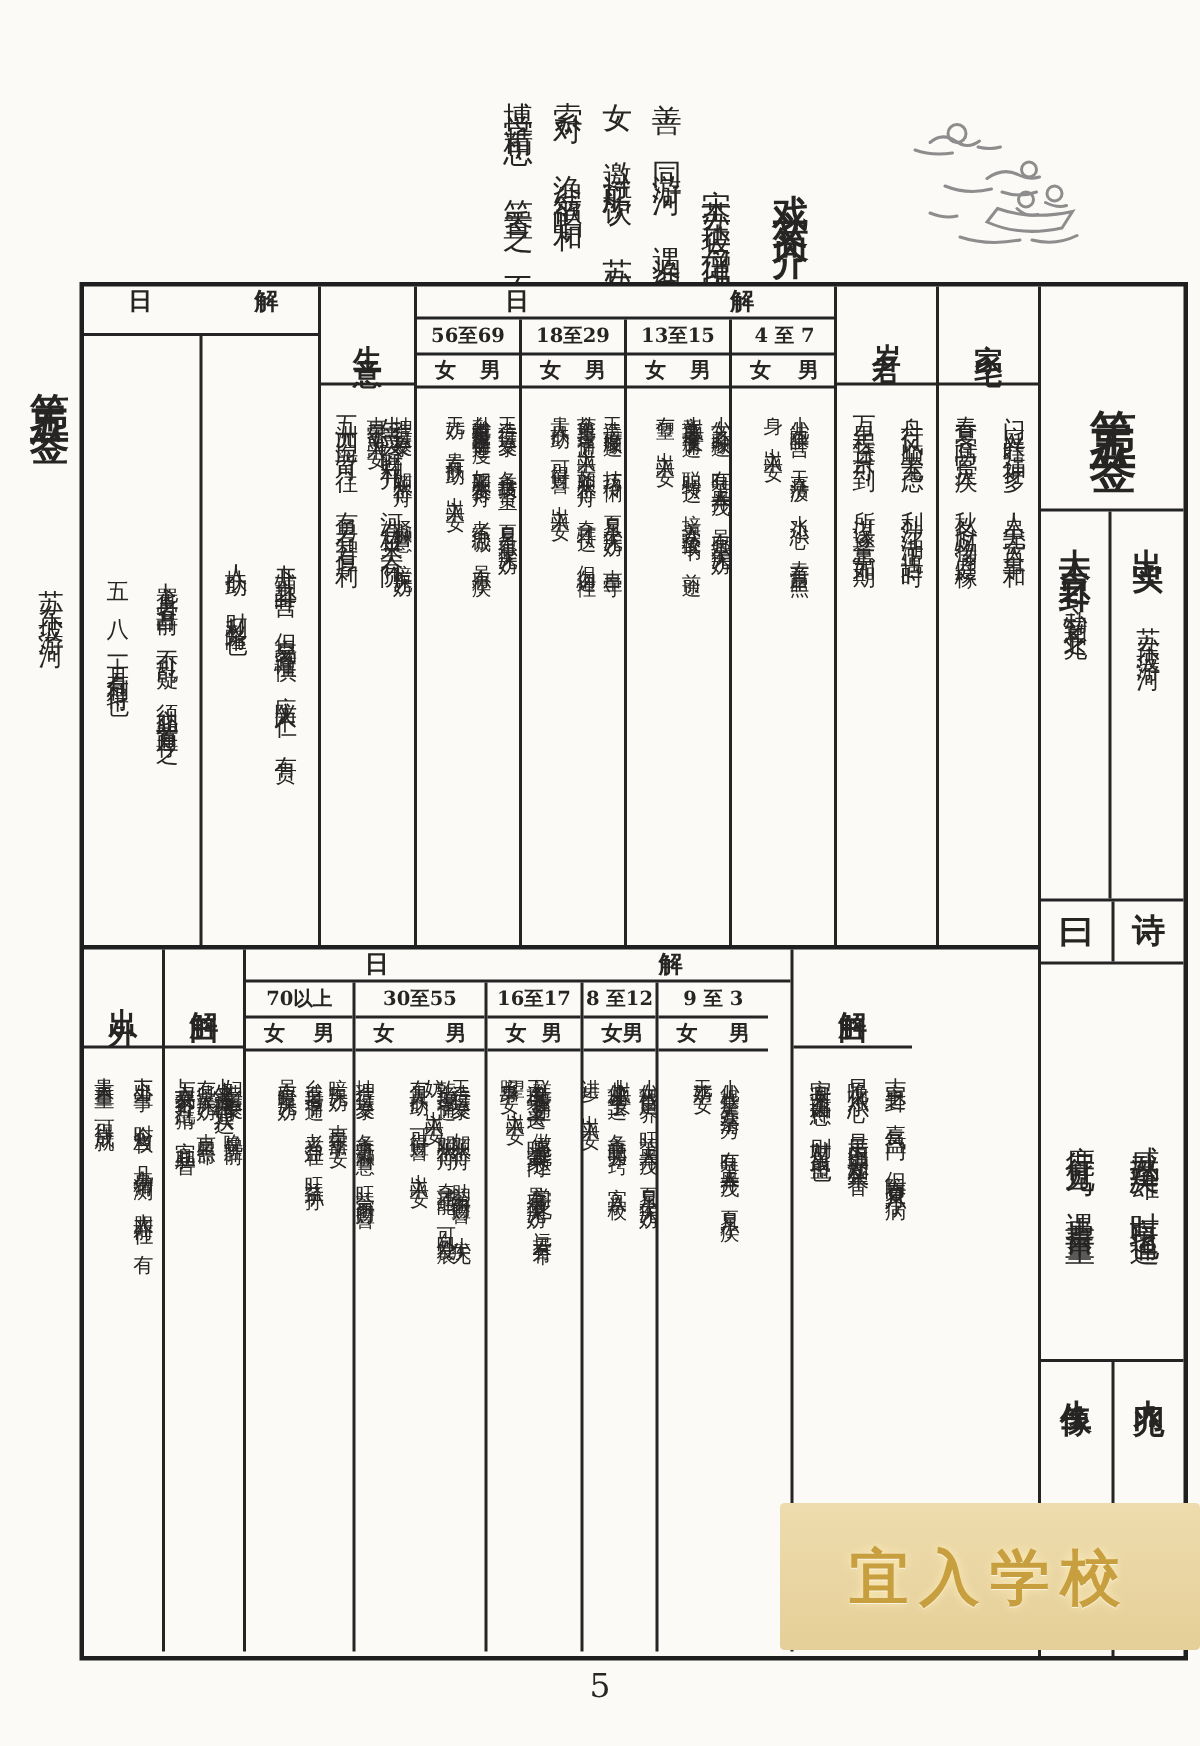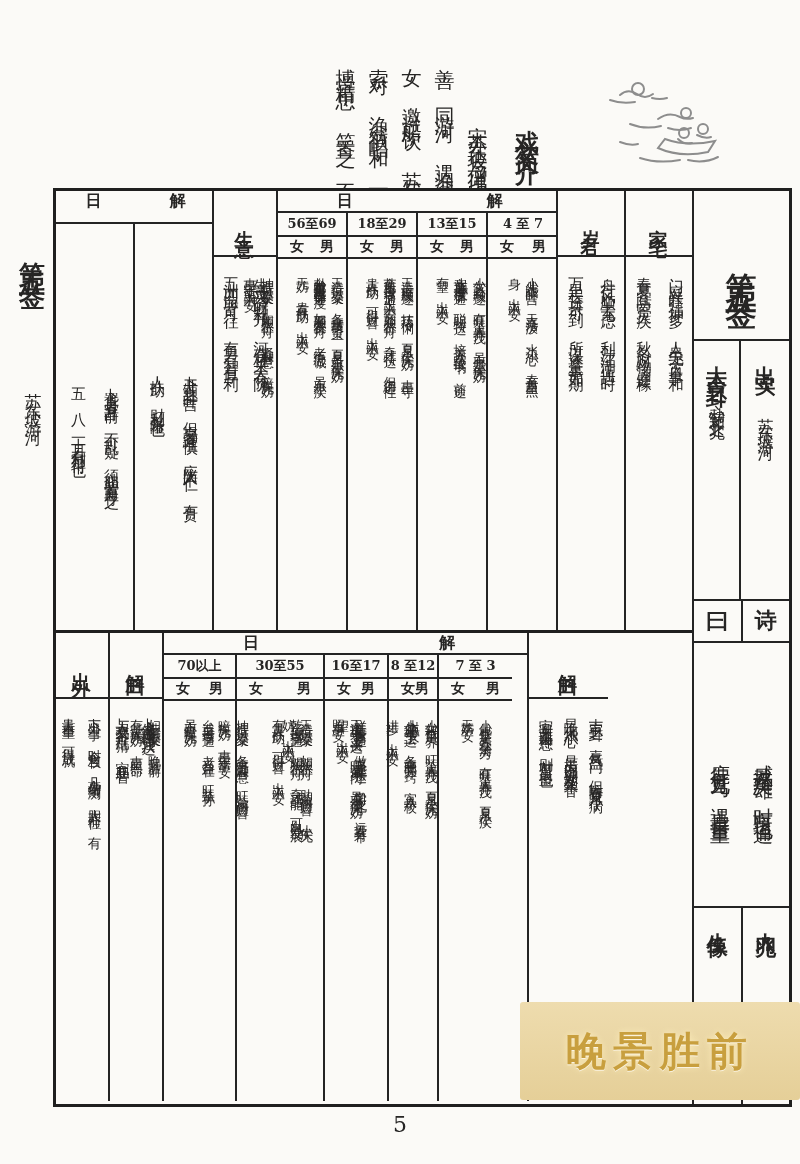--- a/index.html
+++ b/index.html
@@ -294,21 +294,21 @@
               <span>男</span>
             </div>
             <div class="bodycell v t-agelo pair">
               <div class="sub">小儿现年上运 各事聪明开窍 宜入学校
 进步 出入平安</div>
               <div class="sub">玉造现年交上美运 旺益家门 虽有小疾无妨
 照身平安</div>
             </div>
           </div>
           <div class="col last" style="width:73px">
-            <div class="range">7 至 3</div>
+            <div class="range">9 至 3</div>
             <div class="chead fm">
               <span>女</span>
               <span>男</span>
             </div>
             <div class="bodycell v t-agelo pair">
               <div class="sub">小儿根基足养八字清秀 有旺益上人并茂 夏月小疾
 无妨平安</div>
               <div class="sub">小女根苗足养 旺益上人并茂 夏月小疾无妨
 出入平安</div>
             </div>
@@ -354,16 +354,16 @@
         <span class="v">生像∶</span>
       </div>
       <div>
         <span class="v">内兆∶</span>
       </div>
     </div>
   </div>
 </div>
 
 <div class="abs" id="wm">
-  <span class="t">晚景胜前</span>
+  <span class="t">宜入学校</span>
 </div>
 
 <div class="abs" id="pageno">5</div>
 
 </body></html>

